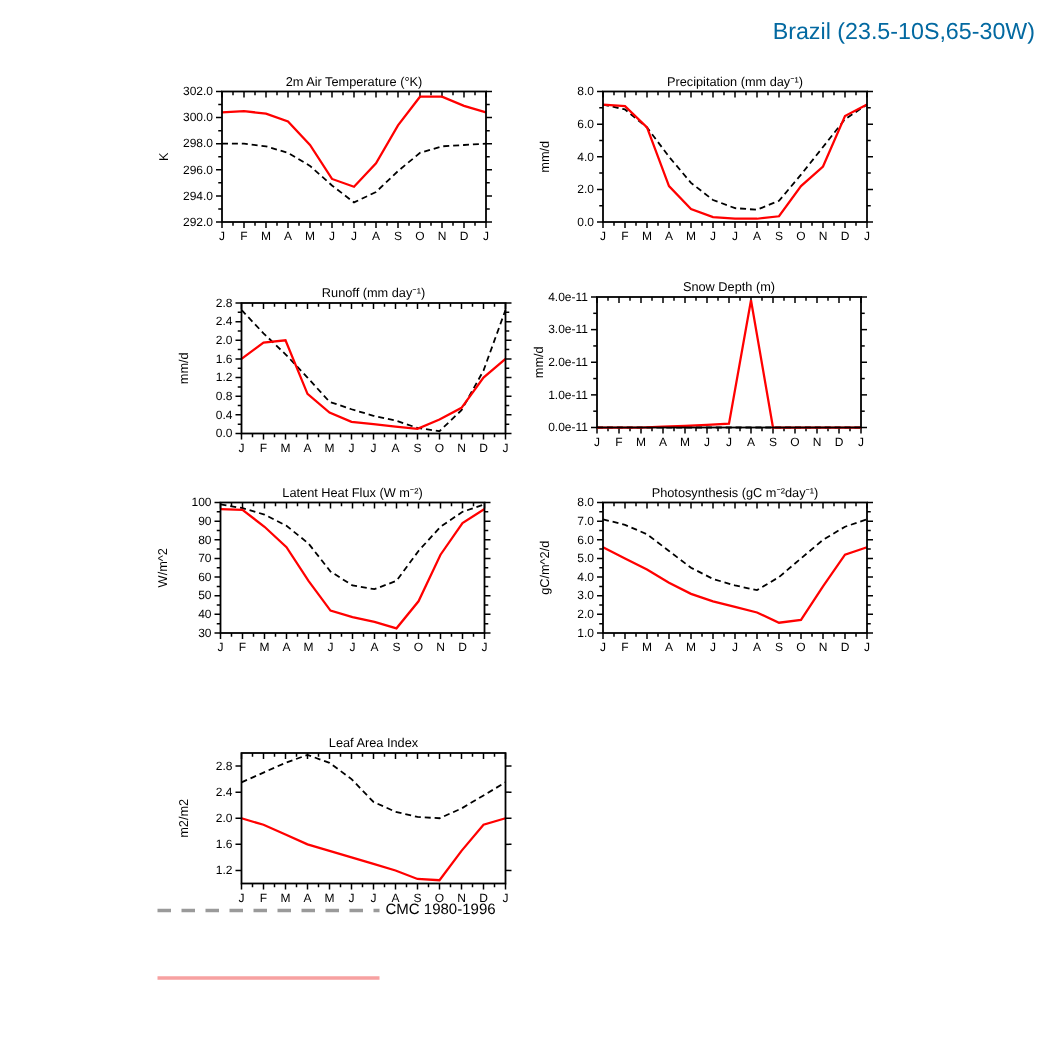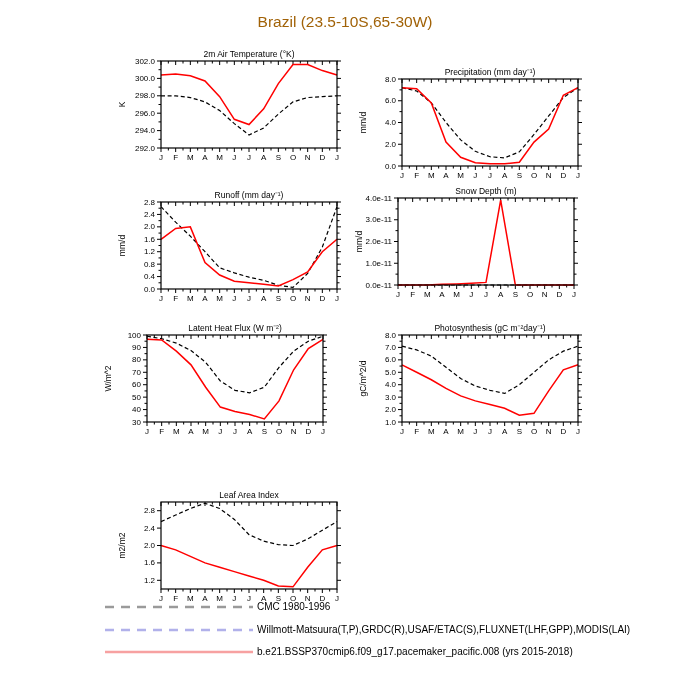--- a/index.html
+++ b/index.html
@@ -1,33 +1,33 @@
 <!DOCTYPE html>
 <html><head>
 <meta charset="utf-8">
 <style>
   html,body{margin:0;padding:0;background:#ffffff;}
   #canvas{position:relative;width:700px;height:700px;background:#ffffff;overflow:hidden;
           font-family:"Liberation Sans", sans-serif;}
-  #main-title{position:absolute;left:0;top:13px;width:690px;text-align:center;
-              font-size:15.5px;color:#a16207;}
+  #main-title{position:absolute;left:0;top:13px;width:690px;text-align:right;
+              font-size:15.5px;color:#0369a1;}
   .chart{position:absolute;width:240px;height:130px;}
   .chart svg text{font-family:"Liberation Sans", sans-serif;fill:#000;}
   .legend-row{position:absolute;left:0;width:700px;height:14px;}
   .legend-row svg{position:absolute;left:104px;top:4px;}
   .legend-label{position:absolute;left:257px;top:0;font-size:10px;color:#000;
                 line-height:14px;white-space:nowrap;}
 </style>
 </head>
 <body>
 
 <div id="canvas">
   <div id="main-title">Brazil (23.5-10S,65-30W)</div>
 
-  <div class="chart" style="left:111px;top:47px"><svg width="240" height="130" viewBox="0 0 240 130">
+  <div class="chart" style="left:98px;top:47px"><svg width="240" height="130" viewBox="0 0 240 130">
         <text x="138" y="10" text-anchor="middle" font-size="8.5">2m Air Temperature (°K)</text>
         <text x="14" y="57.5" text-anchor="middle" font-size="8.5" transform="rotate(-90 14 57.5)">K</text>
         <g stroke="#000000" stroke-width="1">
           <line x1="46" y1="101" x2="50" y2="101"></line>
           <line x1="226" y1="101" x2="230" y2="101"></line>
           <line x1="46" y1="83.6" x2="50" y2="83.6"></line>
           <line x1="226" y1="83.6" x2="230" y2="83.6"></line>
           <line x1="46" y1="66.19999999999999" x2="50" y2="66.19999999999999"></line>
           <line x1="226" y1="66.19999999999999" x2="230" y2="66.19999999999999"></line>
           <line x1="46" y1="48.800000000000004" x2="50" y2="48.800000000000004"></line>
@@ -117,21 +117,21 @@
           <text x="167.33333333333331" y="113">S</text>
           <text x="182" y="113">O</text>
           <text x="196.66666666666666" y="113">N</text>
           <text x="211.33333333333334" y="113">D</text>
           <text x="226" y="113">J</text>
         </g>
         <polyline points="50.00,48.80 64.67,48.80 79.33,50.54 94.00,54.89 108.67,63.59 123.33,76.64 138.00,87.95 152.67,80.99 167.33,67.07 182.00,54.89 196.67,50.54 211.33,49.67 226.00,48.80" fill="none" stroke="#000000" stroke-width="1.2" stroke-dasharray="4 2.6"></polyline>
         <polyline points="50.00,27.92 64.67,27.05 79.33,28.79 94.00,34.01 108.67,49.67 123.33,72.29 138.00,77.51 152.67,61.85 167.33,36.62 182.00,17.48 196.67,17.48 211.33,23.57 226.00,27.92" fill="none" stroke="#ff0000" stroke-width="1.5"></polyline>
         <rect x="50" y="14" width="176" height="87" fill="none" stroke="#000000" stroke-width="1.2"></rect>
       </svg></div>
-  <div class="chart" style="left:352px;top:65px"><svg width="240" height="130" viewBox="0 0 240 130">
+  <div class="chart" style="left:352px;top:47px"><svg width="240" height="130" viewBox="0 0 240 130">
         <text x="138" y="10" text-anchor="middle" font-size="8.5">Precipitation (mm day⁻¹)</text>
         <text x="14" y="57.5" text-anchor="middle" font-size="8.5" transform="rotate(-90 14 57.5)">mm/d</text>
         <g stroke="#000000" stroke-width="1">
           <line x1="46" y1="101" x2="50" y2="101"></line>
           <line x1="226" y1="101" x2="230" y2="101"></line>
           <line x1="46" y1="79.25" x2="50" y2="79.25"></line>
           <line x1="226" y1="79.25" x2="230" y2="79.25"></line>
           <line x1="46" y1="57.5" x2="50" y2="57.5"></line>
           <line x1="226" y1="57.5" x2="230" y2="57.5"></line>
           <line x1="46" y1="35.75" x2="50" y2="35.75"></line>
@@ -755,25 +755,18 @@
         <polyline points="50.00,57.50 64.67,61.85 79.33,68.38 94.00,74.90 108.67,79.25 123.33,83.60 138.00,87.95 152.67,92.30 167.33,97.95 182.00,98.83 196.67,79.25 211.33,61.85 226.00,57.50" fill="none" stroke="#ff0000" stroke-width="1.5"></polyline>
         <rect x="50" y="14" width="176" height="87" fill="none" stroke="#000000" stroke-width="1.2"></rect>
       </svg></div>
 
   <div class="legend-row" style="top:600px">
     <svg width="150" height="6">
         <line x1="1" y1="3" x2="149" y2="3" stroke="#9a9a9a" stroke-width="2.4" stroke-dasharray="9 7"></line>
       </svg>
     <span class="legend-label">CMC 1980-1996</span>
   </div>
-  <div class="legend-row" style="top:623px">
-    <svg width="150" height="6">
-        <line x1="1" y1="3" x2="149" y2="3" stroke="#b1b1ea" stroke-width="2.4" stroke-dasharray="9 7"></line>
-      </svg>
-    <span class="legend-label">Willmott-Matsuura(T,P),GRDC(R),USAF/ETAC(S),FLUXNET(LHF,GPP),MODIS(LAI)</span>
-  </div>
   <div class="legend-row" style="top:645px">
     <svg width="150" height="6">
         <line x1="1" y1="3" x2="149" y2="3" stroke="#f7a1a1" stroke-width="2.4"></line>
       </svg>
-    <span class="legend-label">b.e21.BSSP370cmip6.f09_g17.pacemaker_pacific.008 (yrs 2015-2018)</span>
   </div>
 </div>
 
 </body></html>

